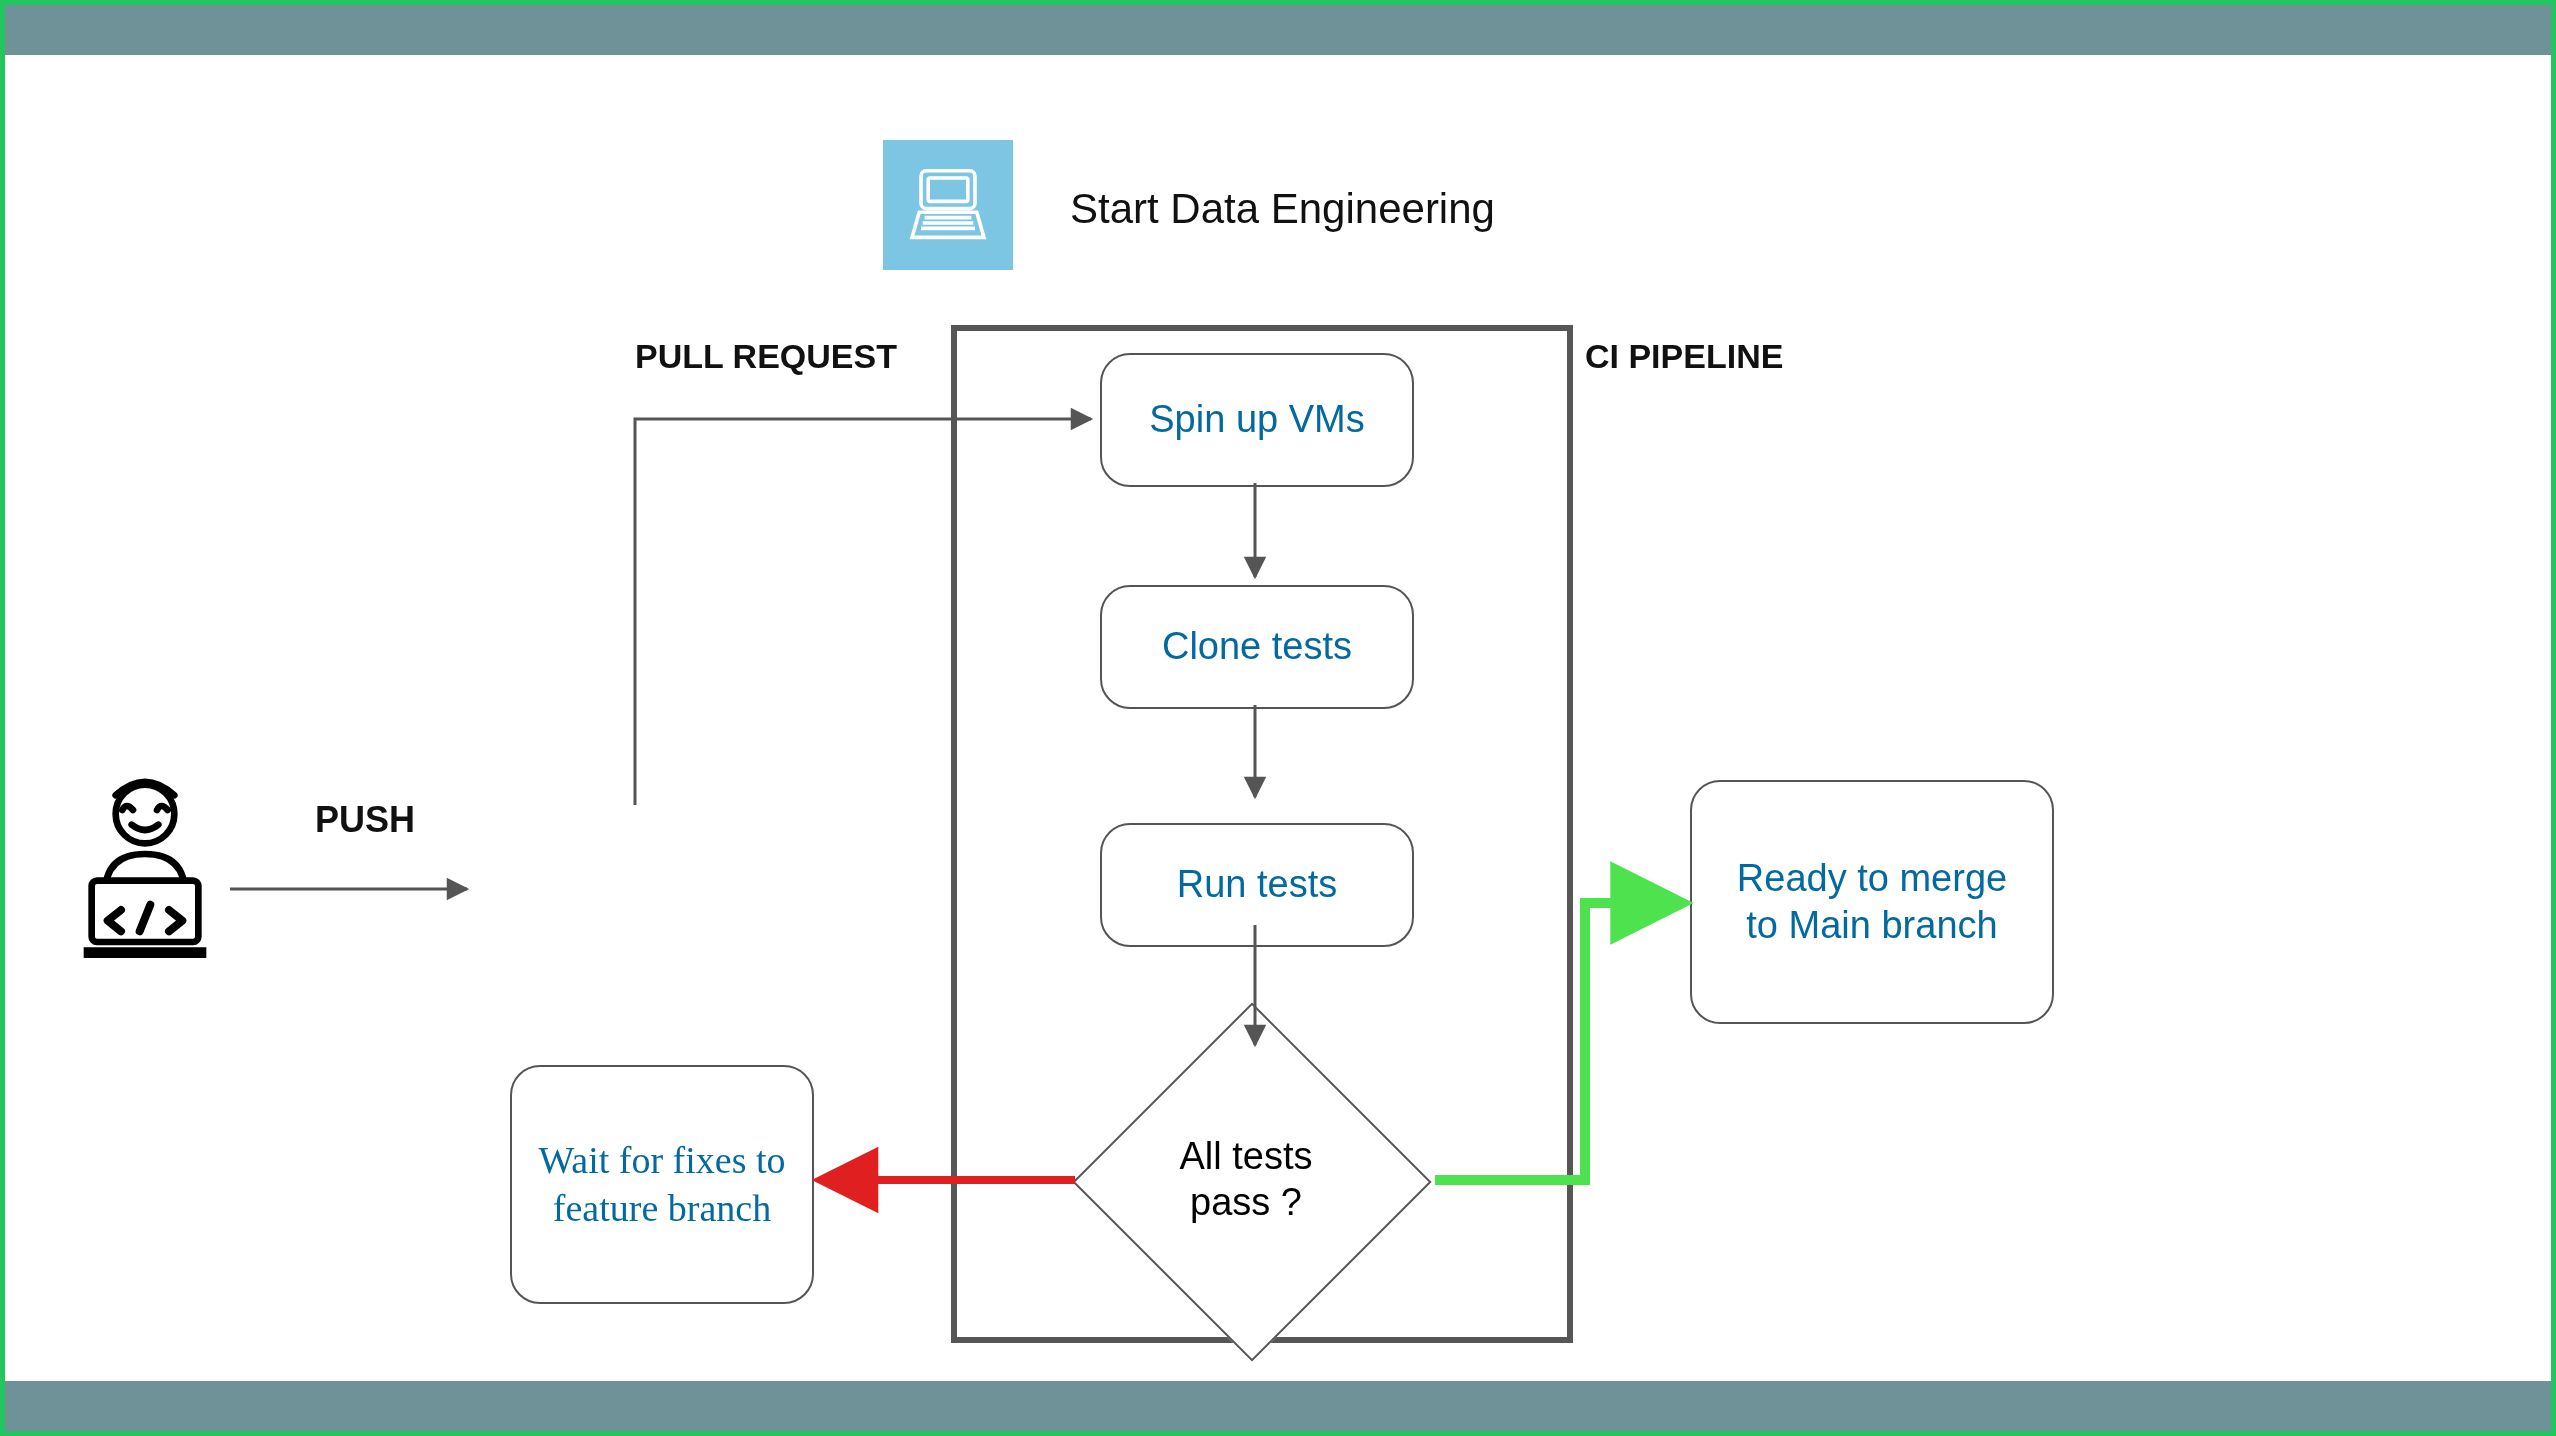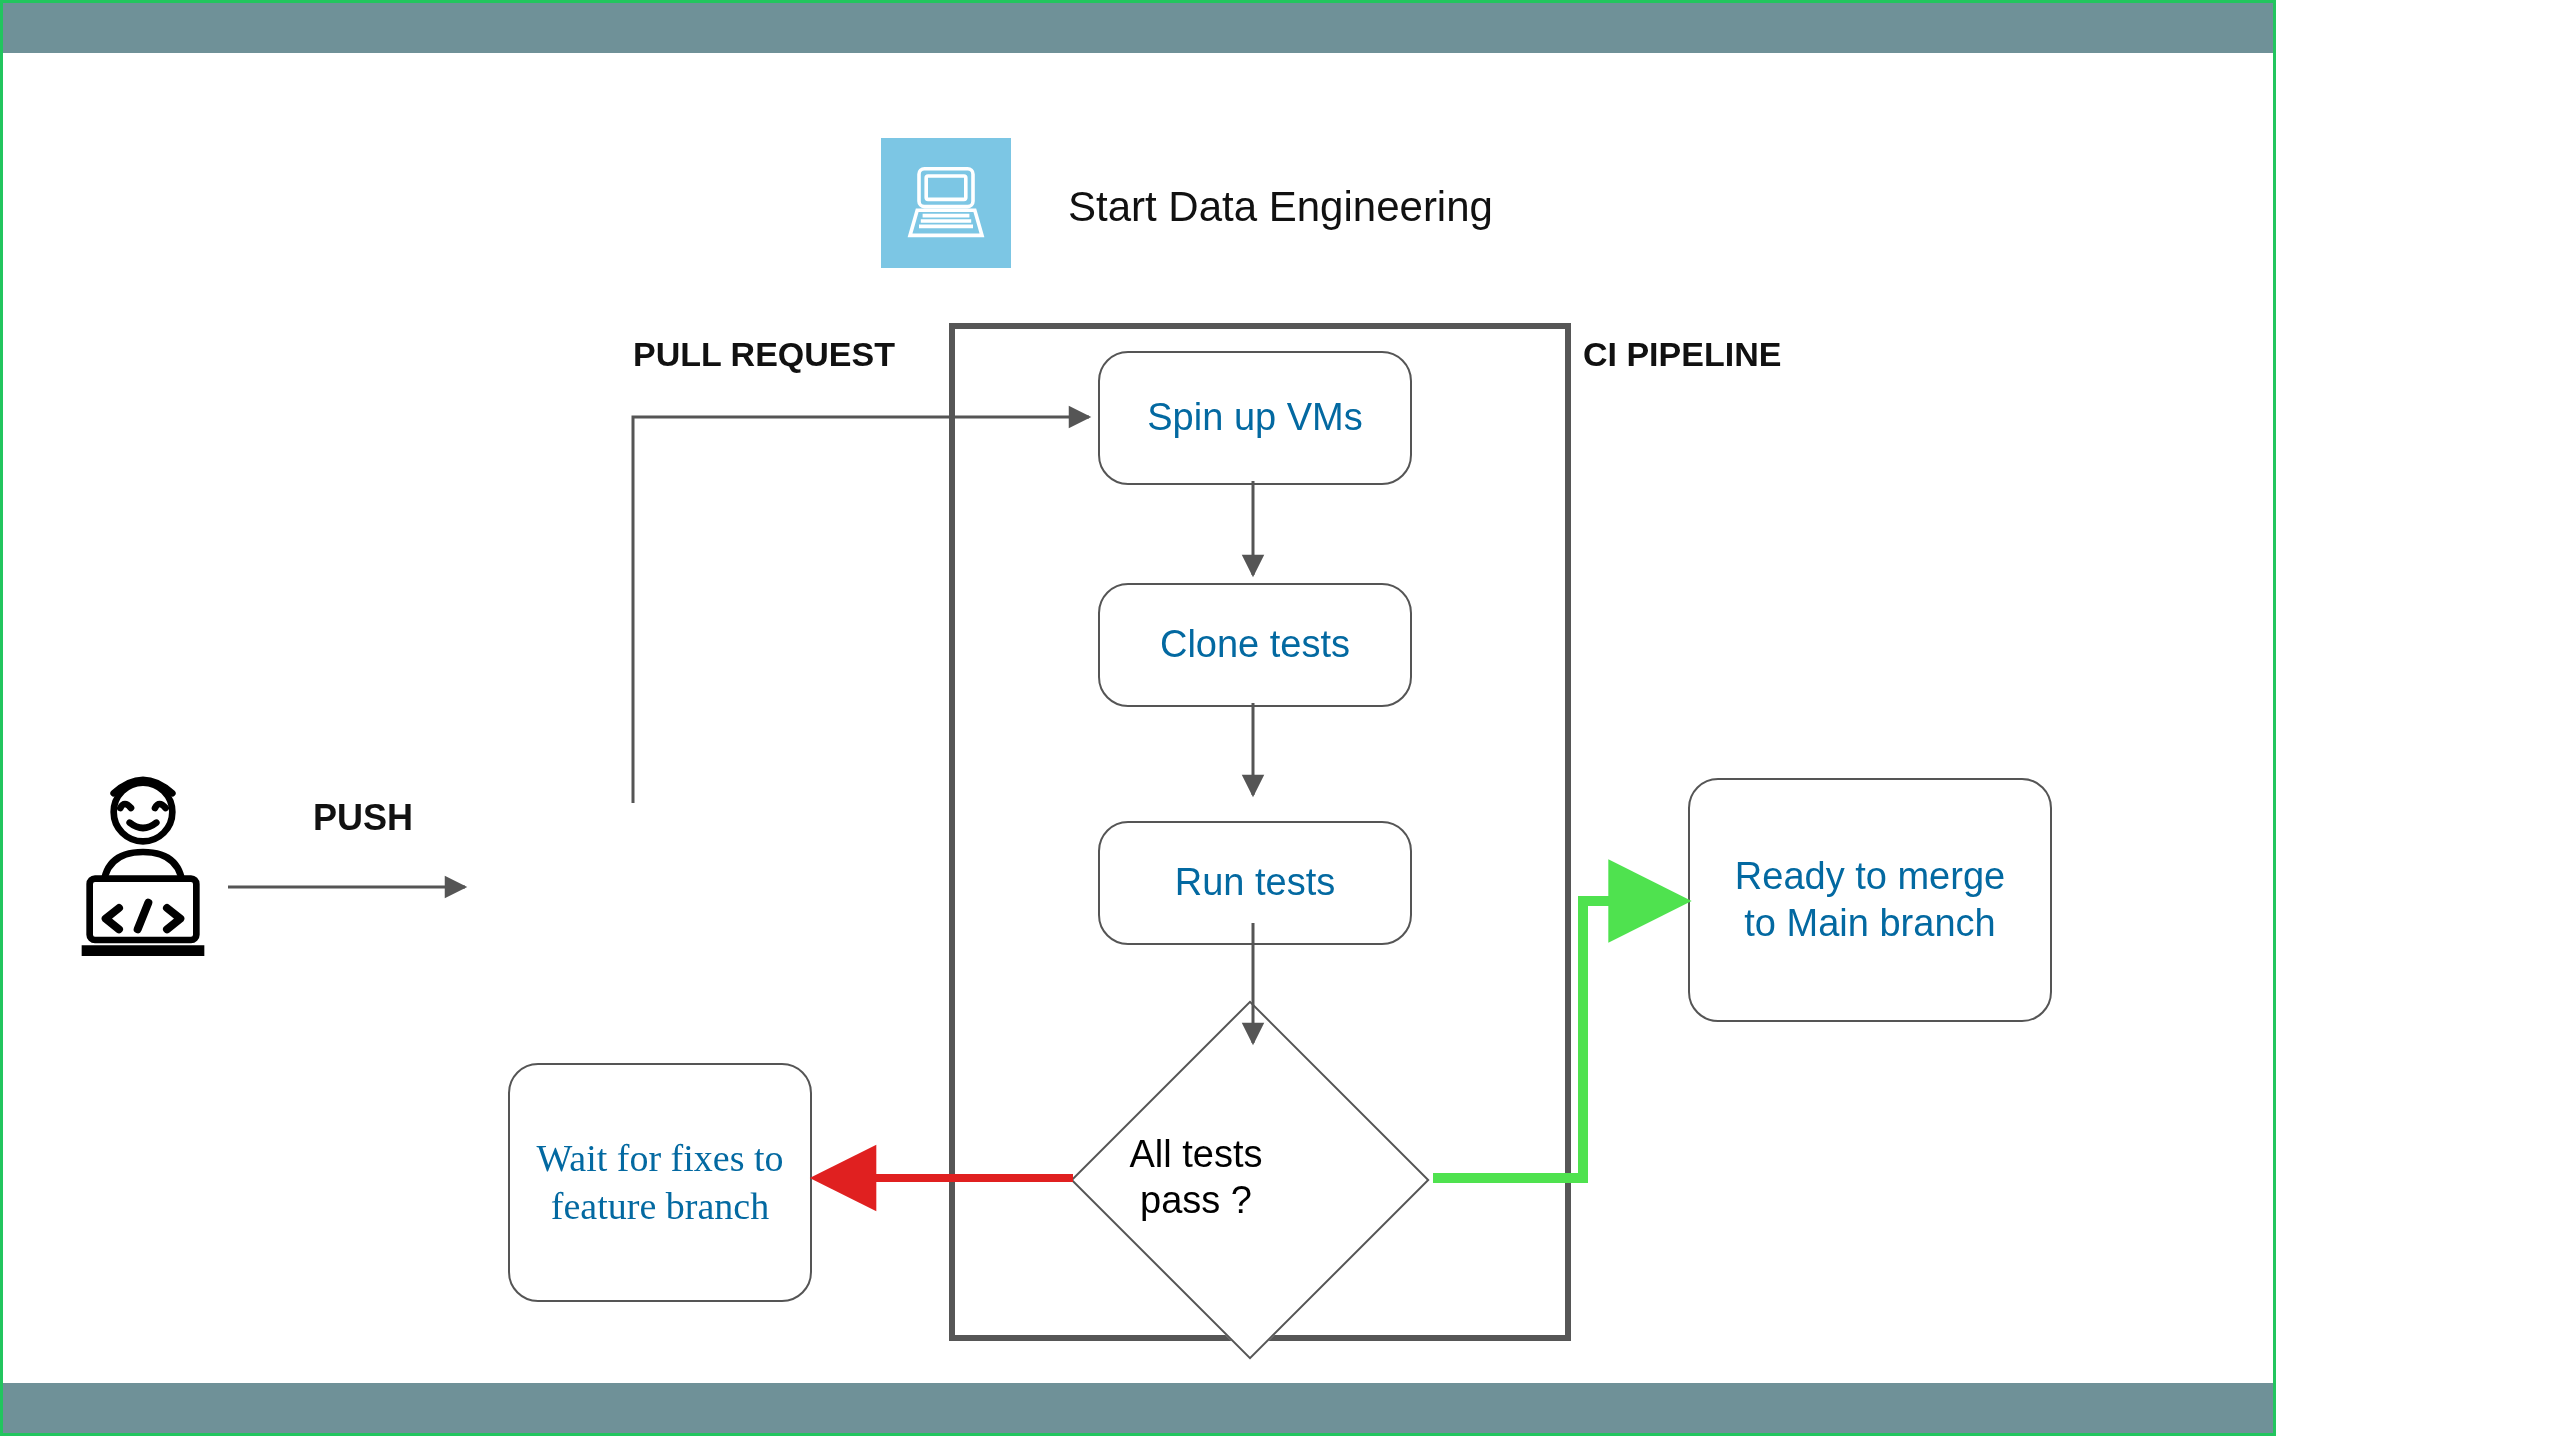--- a/index.html
+++ b/index.html
@@ -1,16 +1,16 @@
 <!DOCTYPE html>
 <html><head>
 <meta charset="utf-8">
 <style>
   html,body{margin:0;padding:0;width:100%;height:100%;background:#fff;font-family:Arial,Helvetica,sans-serif}
-  .stage{position:relative;width:2276px;height:1436px;background:#fff;border:3px solid #22c55e;box-sizing:border-box}
+  .stage{position:relative;width:2556px;height:1436px;background:#fff;border:5px solid #22c55e;box-sizing:border-box}
   .bar{position:absolute;left:0;right:0;height:50px;background:#6f9198}
   .bar.top{top:0}
   .bar.bottom{bottom:0}
   .label{position:absolute;font-size:38px;color:#111;white-space:nowrap}
   .bold{font-weight:bold}
   .title{font-size:42px}
 
   .box{position:absolute;border:2px solid #555;border-radius:30px;background:#fff;display:flex;align-items:center;justify-content:center;text-align:center;font-size:38px;color:#0369a1;line-height:1.25}
   .diamond{position:absolute;border:2px solid #555;background:#fff;transform:rotate(45deg)}
   .diamond-text{position:absolute;display:flex;align-items:center;justify-content:center;text-align:center;font-size:38px;line-height:1.2}
@@ -70,21 +70,21 @@
 
   <div class="box" style="left:1095px;top:580px;width:310px;height:120px;">
     <span>Clone tests</span>
   </div>
 
   <div class="box" style="left:1095px;top:800px;width:310px;height:120px;margin-top:18px;">
     <span>Run tests</span>
   </div>
 
   <div class="diamond" style="left:1120px;top:1050px;width:250px;height:250px;"></div>
-  <div class="diamond-text" style="left:1068px;top:1050px;width:250px;height:250px;">
+  <div class="diamond-text" style="left:1116px;top:1050px;width:250px;height:250px;">
     <span style="max-width:170px;">All tests pass ?</span>
   </div>
 
   <div class="box" style="left:505px;top:1060px;width:300px;height:235px;font-family:Liberation Serif, serif;">
     <span style="max-width:250px;">Wait for fixes to feature branch</span>
   </div>
 
   <div class="box" style="left:1685px;top:775px;width:360px;height:240px;text-align:center;">
     <span style="max-width:300px;">Ready to merge to Main branch</span>
   </div>

